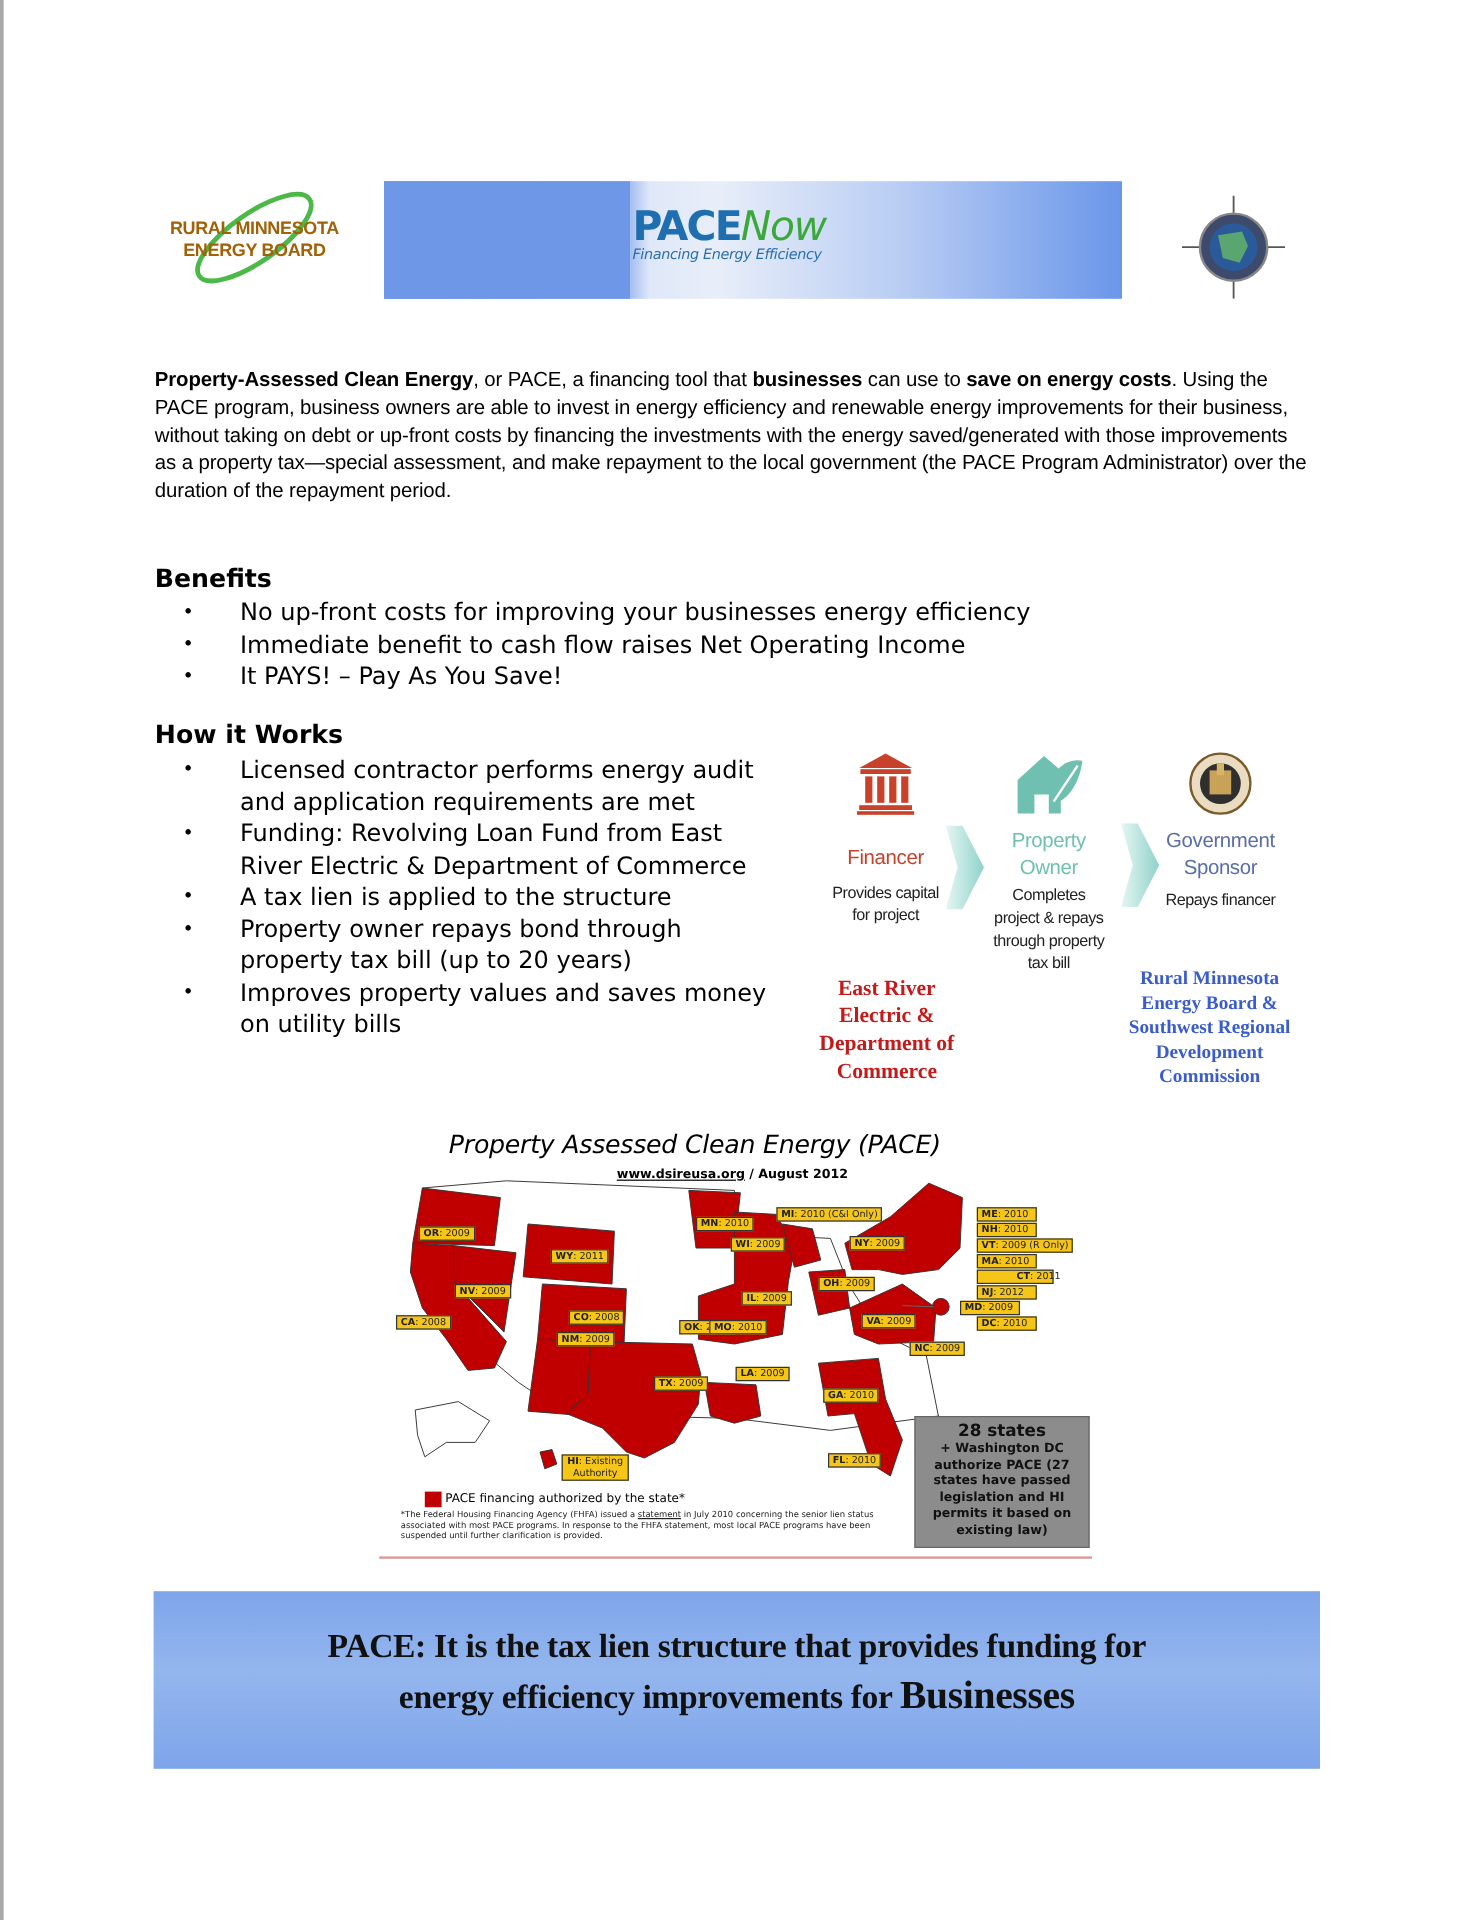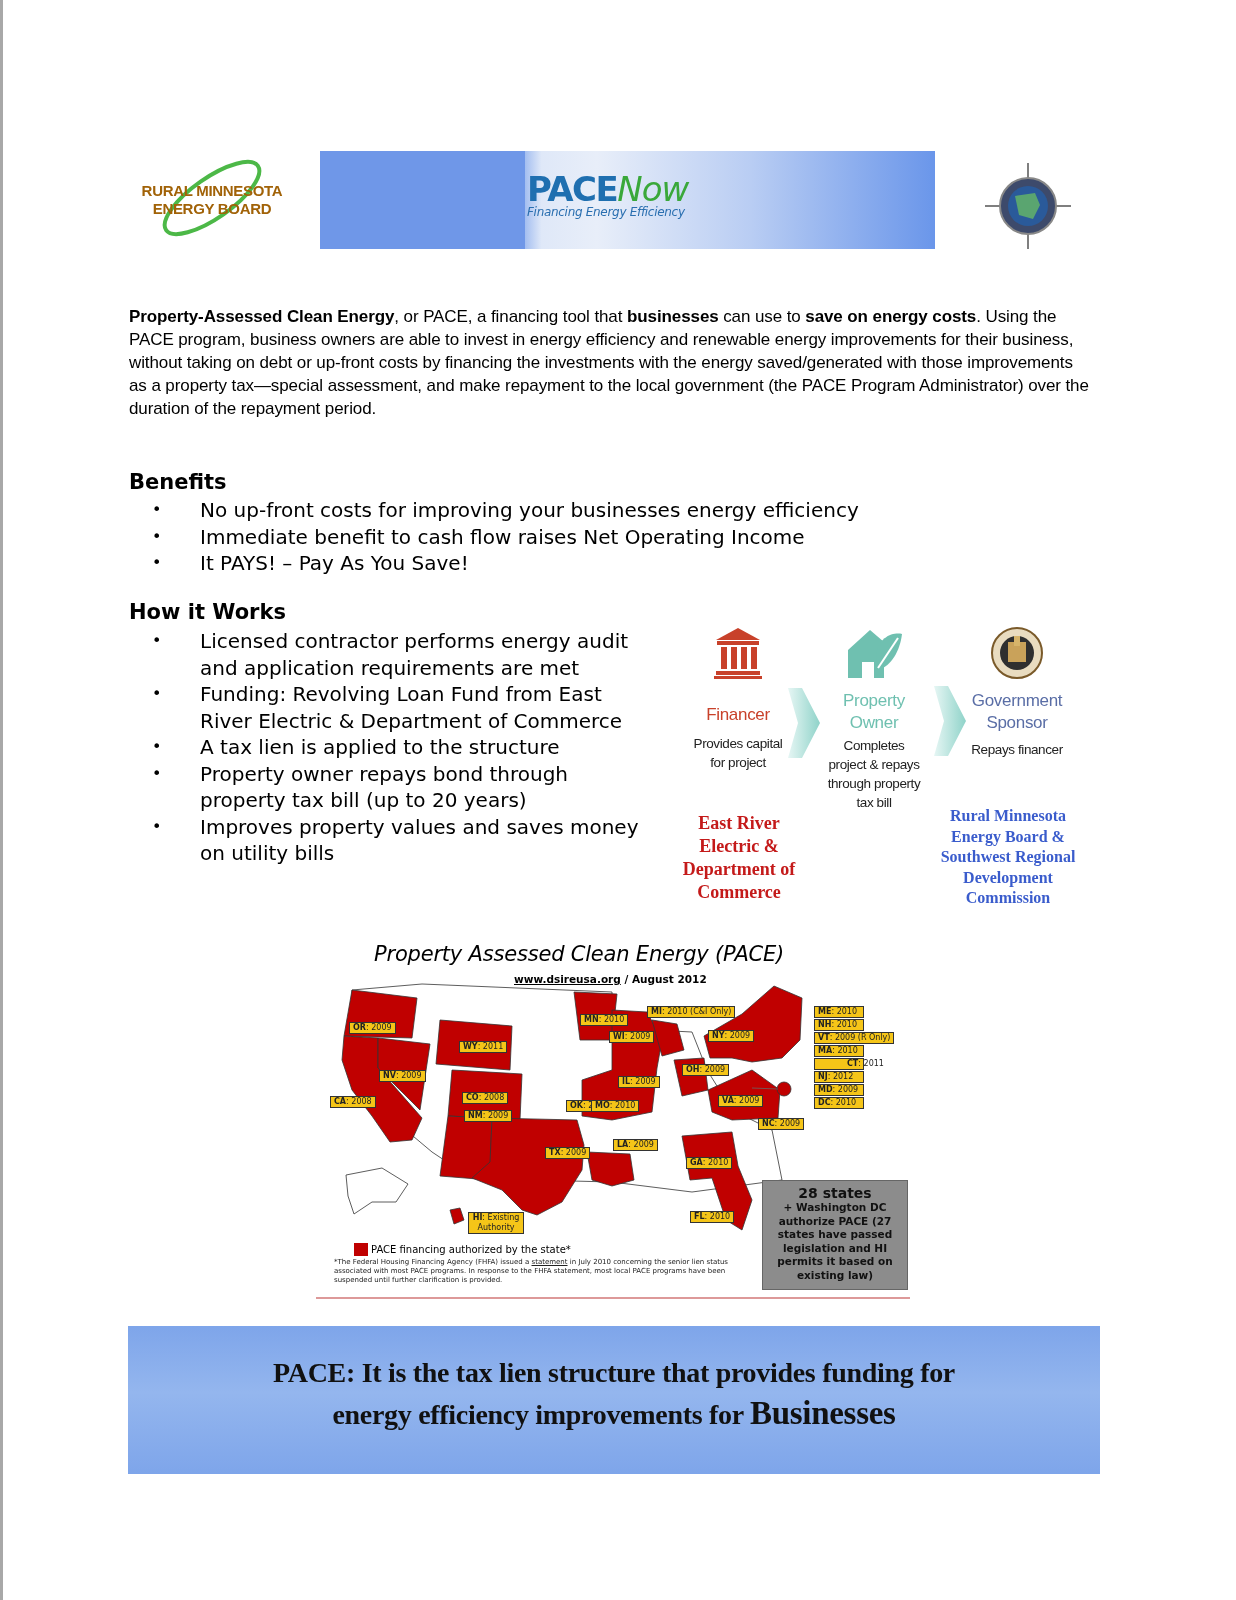--- a/index.html
+++ b/index.html
@@ -222,44 +222,44 @@
     <line x1="440" y1="148" x2="466" y2="149" stroke="#666" stroke-width="0.8"></line>
   </svg>
 
   <div class="map-title">Property Assessed Clean Energy (PACE)</div>
   <div class="map-sub"><span class="link">www.dsireusa.org</span><span> / August 2012</span></div>
 
   <div class="tag" style="left:37px; top:82px;"><b>OR</b><span>: 2009</span></div>
   <div class="tag" style="left:18px; top:156px;"><b>CA</b><span>: 2008</span></div>
   <div class="tag" style="left:67px; top:130px;"><b>NV</b><span>: 2009</span></div>
   <div class="tag" style="left:147px; top:101px;"><b>WY</b><span>: 2011</span></div>
-  <div class="tag" style="left:150px; top:152px;"><b>CO</b><span>: 2008</span></div>
+  <div class="tag" style="left:162px; top:152px;"><b>CO</b><span>: 2008</span></div>
   <div class="tag" style="left:152px; top:170px;"><b>NM</b><span>: 2009</span></div>
   <div class="tag" style="left:233px; top:207px;"><b>TX</b><span>: 2009</span></div>
   <div class="tag" style="left:254px; top:160px;"><b>OK</b><span>: 2009</span></div>
   <div class="tag" style="left:268px; top:74px;"><b>MN</b><span>: 2010</span></div>
   <div class="tag" style="left:297px; top:91px;"><b>WI</b><span>: 2009</span></div>
   <div class="tag" style="left:335px; top:66px;"><b>MI</b><span>: 2010 (C&amp;I Only)</span></div>
   <div class="tag" style="left:306px; top:136px;"><b>IL</b><span>: 2009</span></div>
   <div class="tag" style="left:279px; top:160px;"><b>MO</b><span>: 2010</span></div>
   <div class="tag" style="left:301px; top:199px;"><b>LA</b><span>: 2009</span></div>
   <div class="tag" style="left:370px; top:124px;"><b>OH</b><span>: 2009</span></div>
   <div class="tag" style="left:396px; top:90px;"><b>NY</b><span>: 2009</span></div>
   <div class="tag" style="left:406px; top:155px;"><b>VA</b><span>: 2009</span></div>
   <div class="tag" style="left:446px; top:178px;"><b>NC</b><span>: 2009</span></div>
   <div class="tag" style="left:374px; top:217px;"><b>GA</b><span>: 2010</span></div>
   <div class="tag" style="left:378px; top:271px;"><b>FL</b><span>: 2010</span></div>
   <div class="tag" style="left:156px; top:272px; width:56px; white-space:normal; text-align:center;"><b>HI</b><span>: Existing Authority</span></div>
   <div class="tag" style="left:502px; top:66px; width:50px;"><b>ME</b><span>: 2010</span></div>
   <div class="tag" style="left:502px; top:79px; width:50px;"><b>NH</b><span>: 2010</span></div>
   <div class="tag" style="left:502px; top:92px;"><b>VT</b><span>: 2009 (R Only)</span></div>
   <div class="tag" style="left:502px; top:105px; width:50px;"><b>MA</b><span>: 2010</span></div>
-  <div class="tag" style="left:502px; top:118px; width:50px;padding-left:32px;"><b>CT</b><span>: 2011</span></div>
+  <div class="tag" style="left:502px; top:118px; width:64px;padding-left:32px;"><b>CT</b><span>: 2011</span></div>
   <div class="tag" style="left:502px; top:131px; width:50px;"><b>NJ</b><span>: 2012</span></div>
-  <div class="tag" style="left:502px; top:144px; width:50px;"><b>MD</b><span>: 2009</span></div>
+  <div class="tag" style="left:488px; top:144px; width:50px;"><b>MD</b><span>: 2009</span></div>
   <div class="tag" style="left:502px; top:157px; width:50px;"><b>DC</b><span>: 2010</span></div>
 
   <div class="stat-box">
     <div class="big">28 states</div>
     <div class="small">+ Washington DC authorize PACE (27 states have passed legislation and HI permits it based on existing law)</div>
   </div>
 
   <div class="legend">
     <span class="sw"></span>
     <span>PACE financing authorized by the state*</span>

